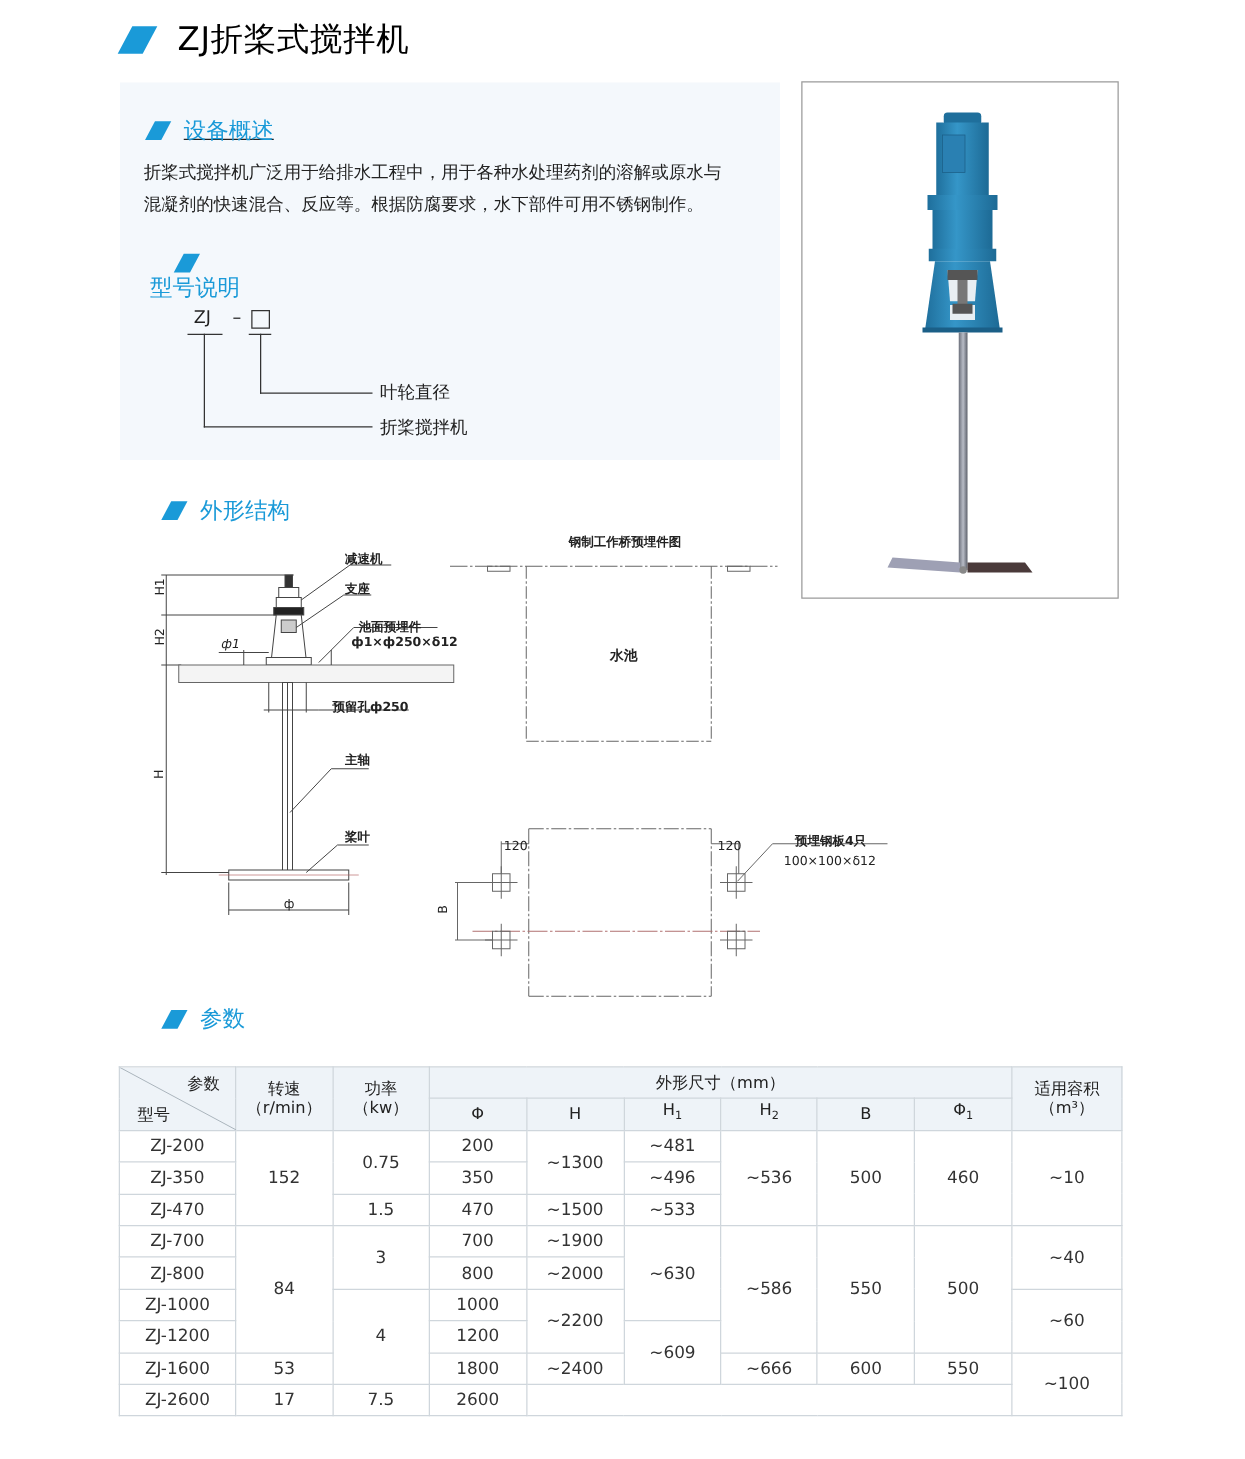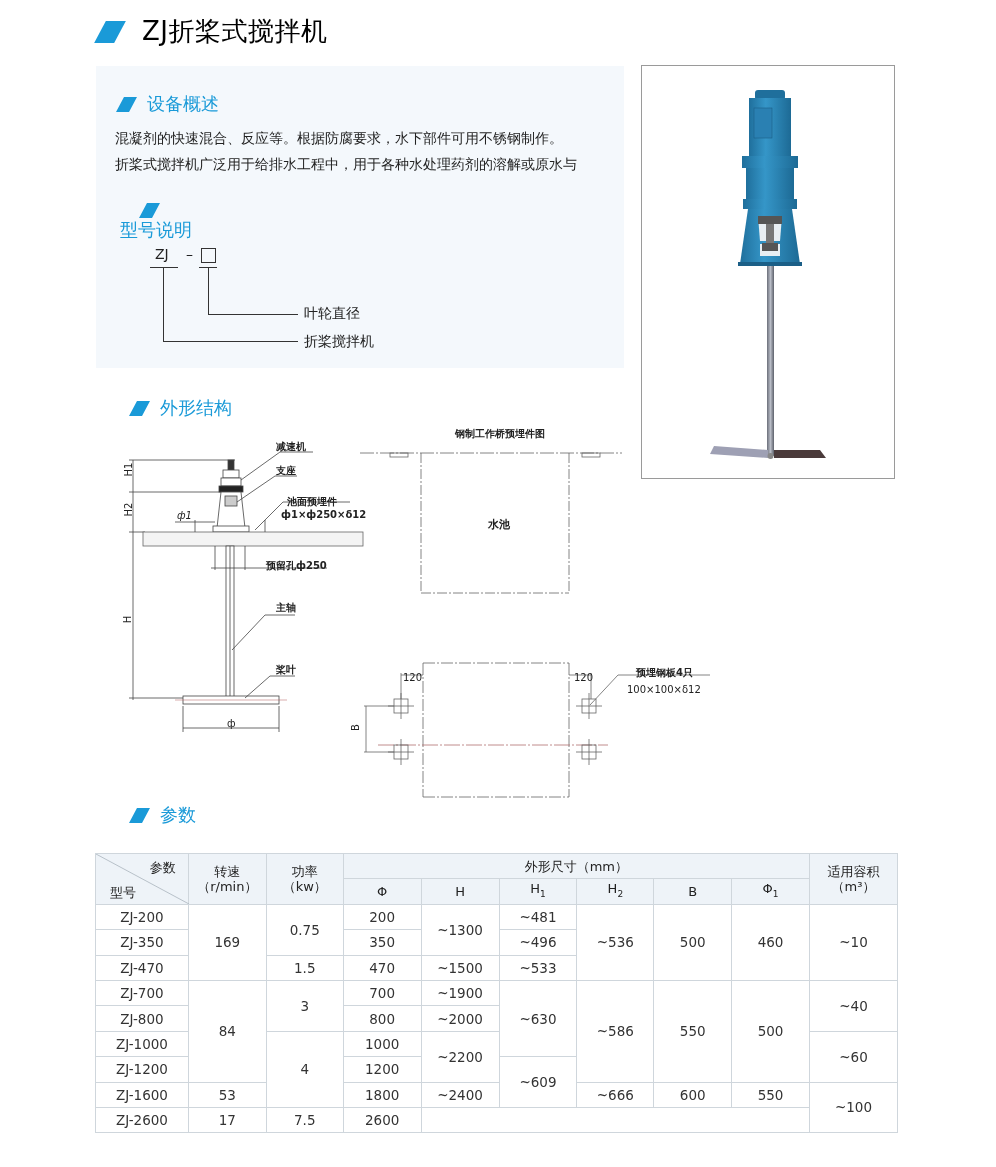--- a/index.html
+++ b/index.html
@@ -41,28 +41,28 @@
 </head>
 <body>
 
 <div class="page-title">
   <span class="skew-bar"></span>
   <span class="txt">ZJ折桨式搅拌机</span>
 </div>
 
 <div class="intro-panel"></div>
 
-<div class="section-head" style="left:120px; top:92px;">
+<div class="section-head" style="left:120px; top:92px;text-decoration:underline;">
   <span class="skew-bar"></span>
   <span class="txt">设备概述</span>
 </div>
 
 <div class="desc">
+  <div>折桨式搅拌机广泛用于给排水工程中，用于各种水处理药剂的溶解或原水与</div>
   <div>混凝剂的快速混合、反应等。根据防腐要求，水下部件可用不锈钢制作。</div>
-  <div>折桨式搅拌机广泛用于给排水工程中，用于各种水处理药剂的溶解或原水与</div>
 </div>
 
 <div class="section-head" style="left:120px; top:203px;flex-direction:column;">
   <span class="skew-bar"></span>
   <span class="txt">型号说明</span>
 </div>
 
 <div>
   <span class="model-code" style="left:155px; top:246px;">ZJ</span>
   <span class="model-code" style="left:186px; top:246px;">–</span>
@@ -276,21 +276,21 @@
     <th class="hdr">Φ</th>
     <th class="hdr">H</th>
     <th class="hdr"><span>H</span><sub style="font-size:9px">1</sub></th>
     <th class="hdr"><span>H</span><sub style="font-size:9px">2</sub></th>
     <th class="hdr">B</th>
     <th class="hdr"><span>Φ</span><sub style="font-size:9px">1</sub></th>
   </tr>
 
   <tr>
     <td>ZJ-200</td>
-    <td rowspan="3">169</td>
+    <td rowspan="3">152</td>
     <td rowspan="2">0.75</td>
     <td>200</td>
     <td rowspan="2">~1300</td>
     <td>~481</td>
     <td rowspan="3">~536</td>
     <td rowspan="3">500</td>
     <td rowspan="3">460</td>
     <td rowspan="3">~10</td>
   </tr>
 

